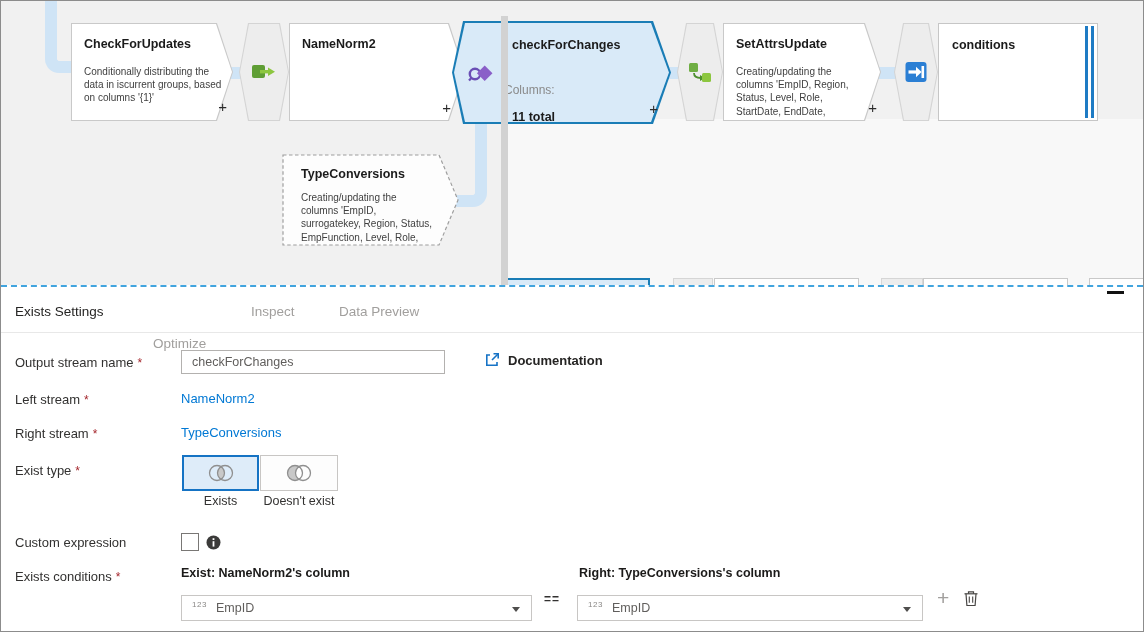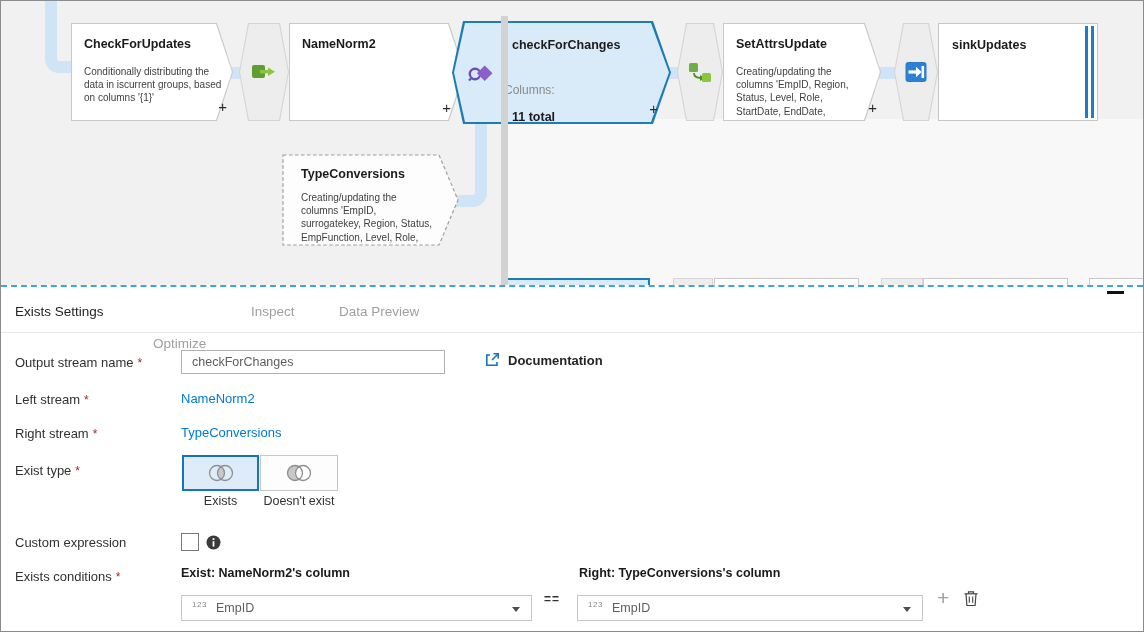--- a/index.html
+++ b/index.html
@@ -190,21 +190,21 @@
       <div class="node-fill shape-hex"></div>
       <svg width="22" height="22" viewBox="0 0 22 22">
         <rect x="0.5" y="1" width="21" height="20" rx="3" fill="#2b7fd4"></rect>
         <rect x="3.5" y="9.4" width="8.5" height="3.2" fill="#fff"></rect>
         <polygon points="11,5.8 16.6,11 11,16.2" fill="#fff"></polygon>
         <rect x="16.5" y="5" width="2.6" height="12" fill="#fff"></rect>
       </svg>
     </div>
 
     <div class="sink-node">
-      <div class="node-title" style="position:absolute;">sinkUpdates</div>
+      <div class="node-title" style="position:absolute;">conditions</div>
       <div class="sink-bar" style="right:3px;"></div>
       <div class="sink-bar" style="right:9px;"></div>
     </div>
 
     <div class="type-node">
       <svg class="frame" width="180" height="92" viewBox="0 0 180 92">
         <polygon points="1,1 157,1 176,46 157,91 1,91" fill="#fdfdfd" stroke="#9e9e9e" stroke-width="1.2" stroke-dasharray="3.5 2.5"></polygon>
       </svg>
       <div class="type-title">TypeConversions</div>
       <div class="type-desc">Creating/updating the columns 'EmpID, surrogatekey, Region, Status, EmpFunction, Level, Role, StartDate, EndDate,</div>

